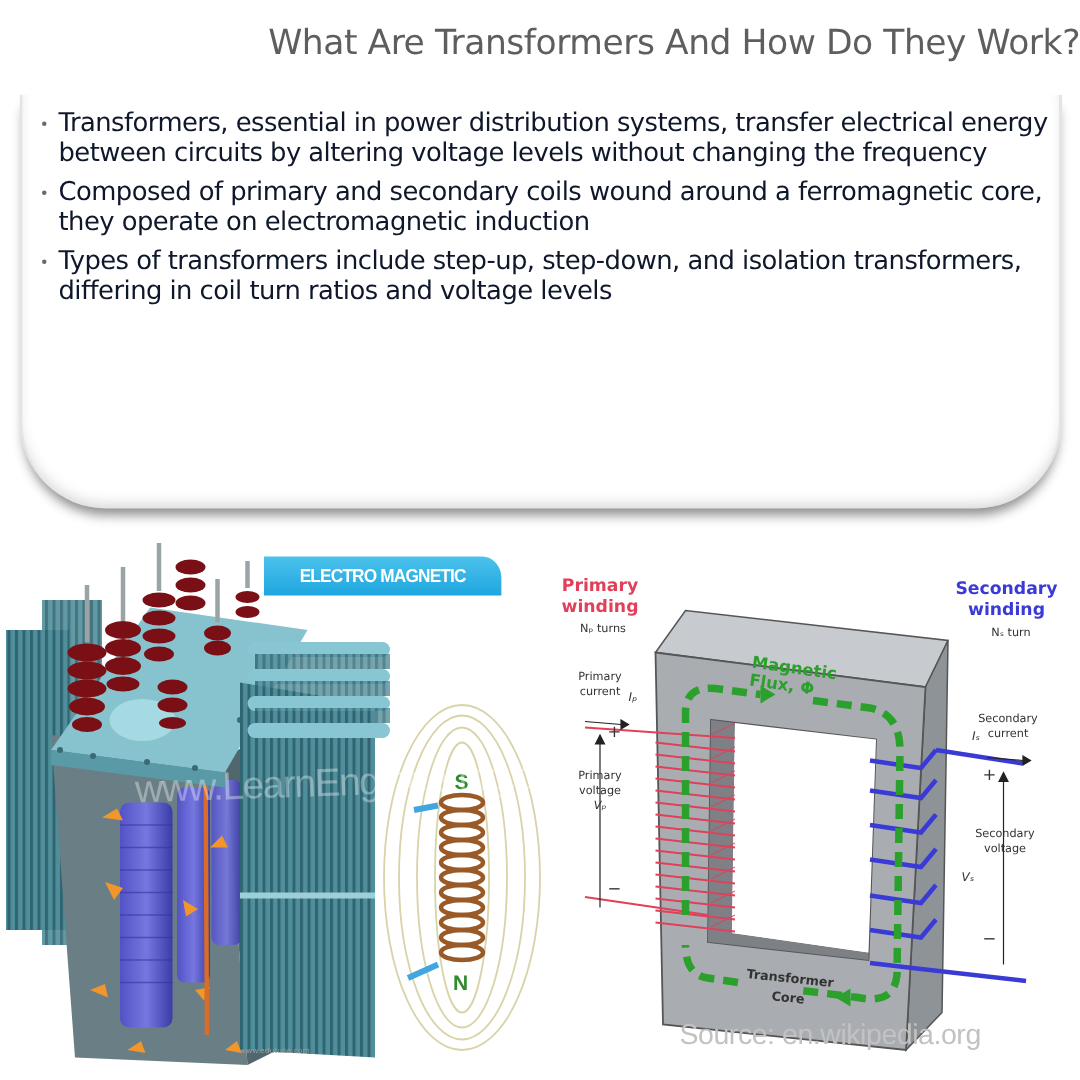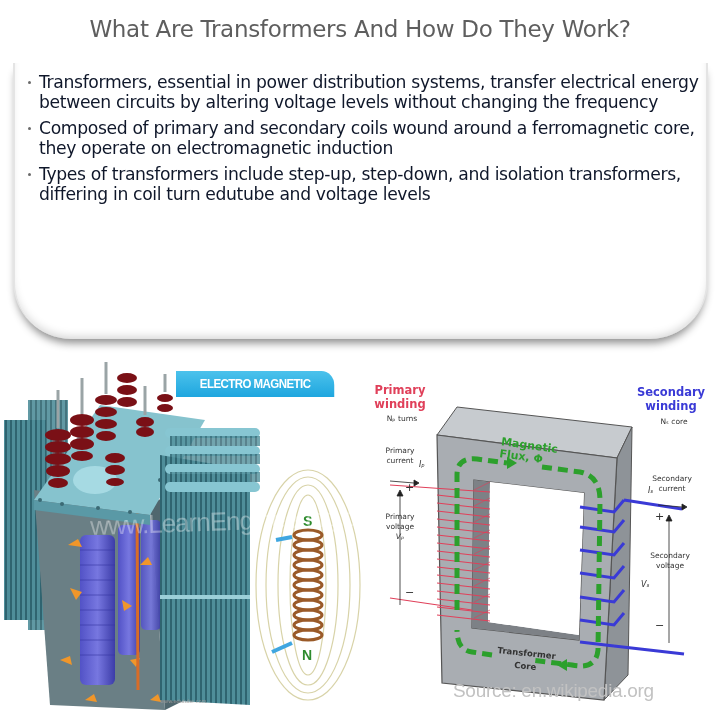--- a/index.html
+++ b/index.html
@@ -1,20 +1,20 @@
 <!DOCTYPE html>
 <html><head>
   <meta charset="utf-8">
   <style>
     * { box-sizing: border-box; margin: 0; padding: 0; }
     html, body { width: 720px; height: 720px; background: #ffffff; overflow: hidden; }
     body { position: relative; font-family: "DejaVu Sans", "Liberation Sans", sans-serif; color: #595959; }
 
     .page-title {
-      position: absolute; left: 0; top: 16px; width: 720px; text-align: center;
+      position: absolute; left: 0; top: 16px; width: 720px; text-align: right;
       font-size: 23px; font-weight: 400; color: #5e5e5e; letter-spacing: -0.3px;
     }
 
     .card {
       position: absolute; left: 13px; top: 63px; width: 695px; height: 276px;
       background: #ffffff;
       border-radius: 0 0 58px 58px;
       box-shadow: inset 0 -6px 10px -4px rgba(0,0,0,0.18), 0 7px 8px -3px rgba(0,0,0,0.45);
       border-left: 2px solid #e4e4e4; border-right: 2px solid #e4e4e4;
     }
@@ -68,21 +68,21 @@
   </style>
 </head>
 <body>
 
 <div class="page-title">What Are Transformers And How Do They Work?</div>
 
 <div class="card"></div>
 <ul class="bullets">
   <li>Transformers, essential in power distribution systems, transfer electrical energy between circuits by altering voltage levels without changing the frequency</li>
   <li>Composed of primary and secondary coils wound around a ferromagnetic core, they operate on electromagnetic induction</li>
-  <li>Types of transformers include step-up, step-down, and isolation transformers, differing in coil turn edutube and voltage levels</li>
+  <li>Types of transformers include step-up, step-down, and isolation transformers, differing in coil turn ratios and voltage levels</li>
 </ul>
 
 <svg class="left-image" viewBox="0 0 362 360" width="362" height="360">
   <defs>
     <linearGradient id="tankG" x1="0" x2="1">
       <stop offset="0" stop-color="#7fb8c4"></stop>
         <stop offset="1" stop-color="#4e8f9c"></stop>
     </linearGradient>
     <linearGradient id="finG" x1="0" x2="1">
       <stop offset="0" stop-color="#6aa7b3"></stop>
@@ -308,21 +308,21 @@
   <div>Primary</div>
   <div>voltage</div>
   <div style="font-style:italic">Vₚ</div>
 </div>
 <div class="lbl lbl-pminus">−</div>
 
 <div class="lbl lbl-secondary-winding">
   <div>Secondary</div>
   <div>winding</div>
 </div>
-<div class="lbl lbl-ns">Nₛ core</div>
+<div class="lbl lbl-ns">Nₛ turn</div>
 <div class="lbl lbl-secondary-current">
   <div>Secondary</div>
   <div>current</div>
 </div>
 <div class="lbl lbl-is">Iₛ</div>
 <div class="lbl lbl-splus">+</div>
 <div class="lbl lbl-secondary-voltage">
   <div>Secondary</div>
   <div>voltage</div>
 </div>

